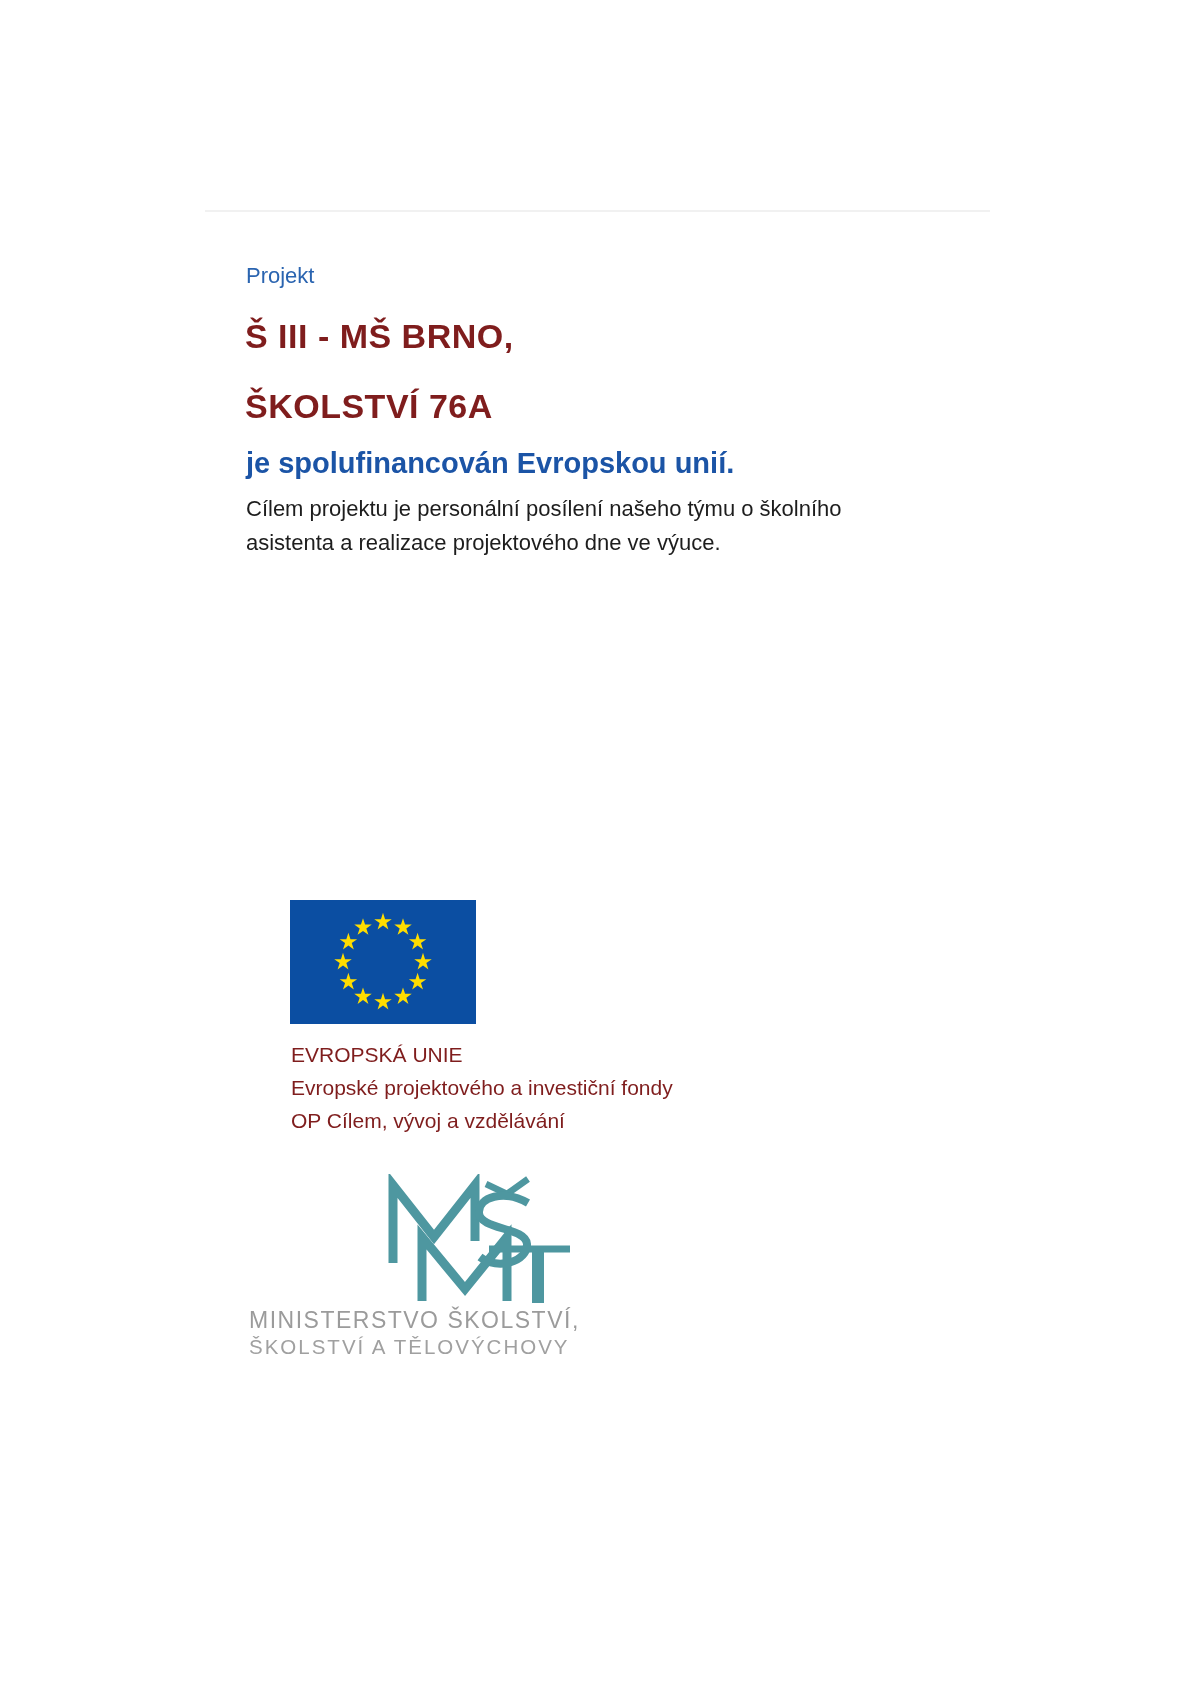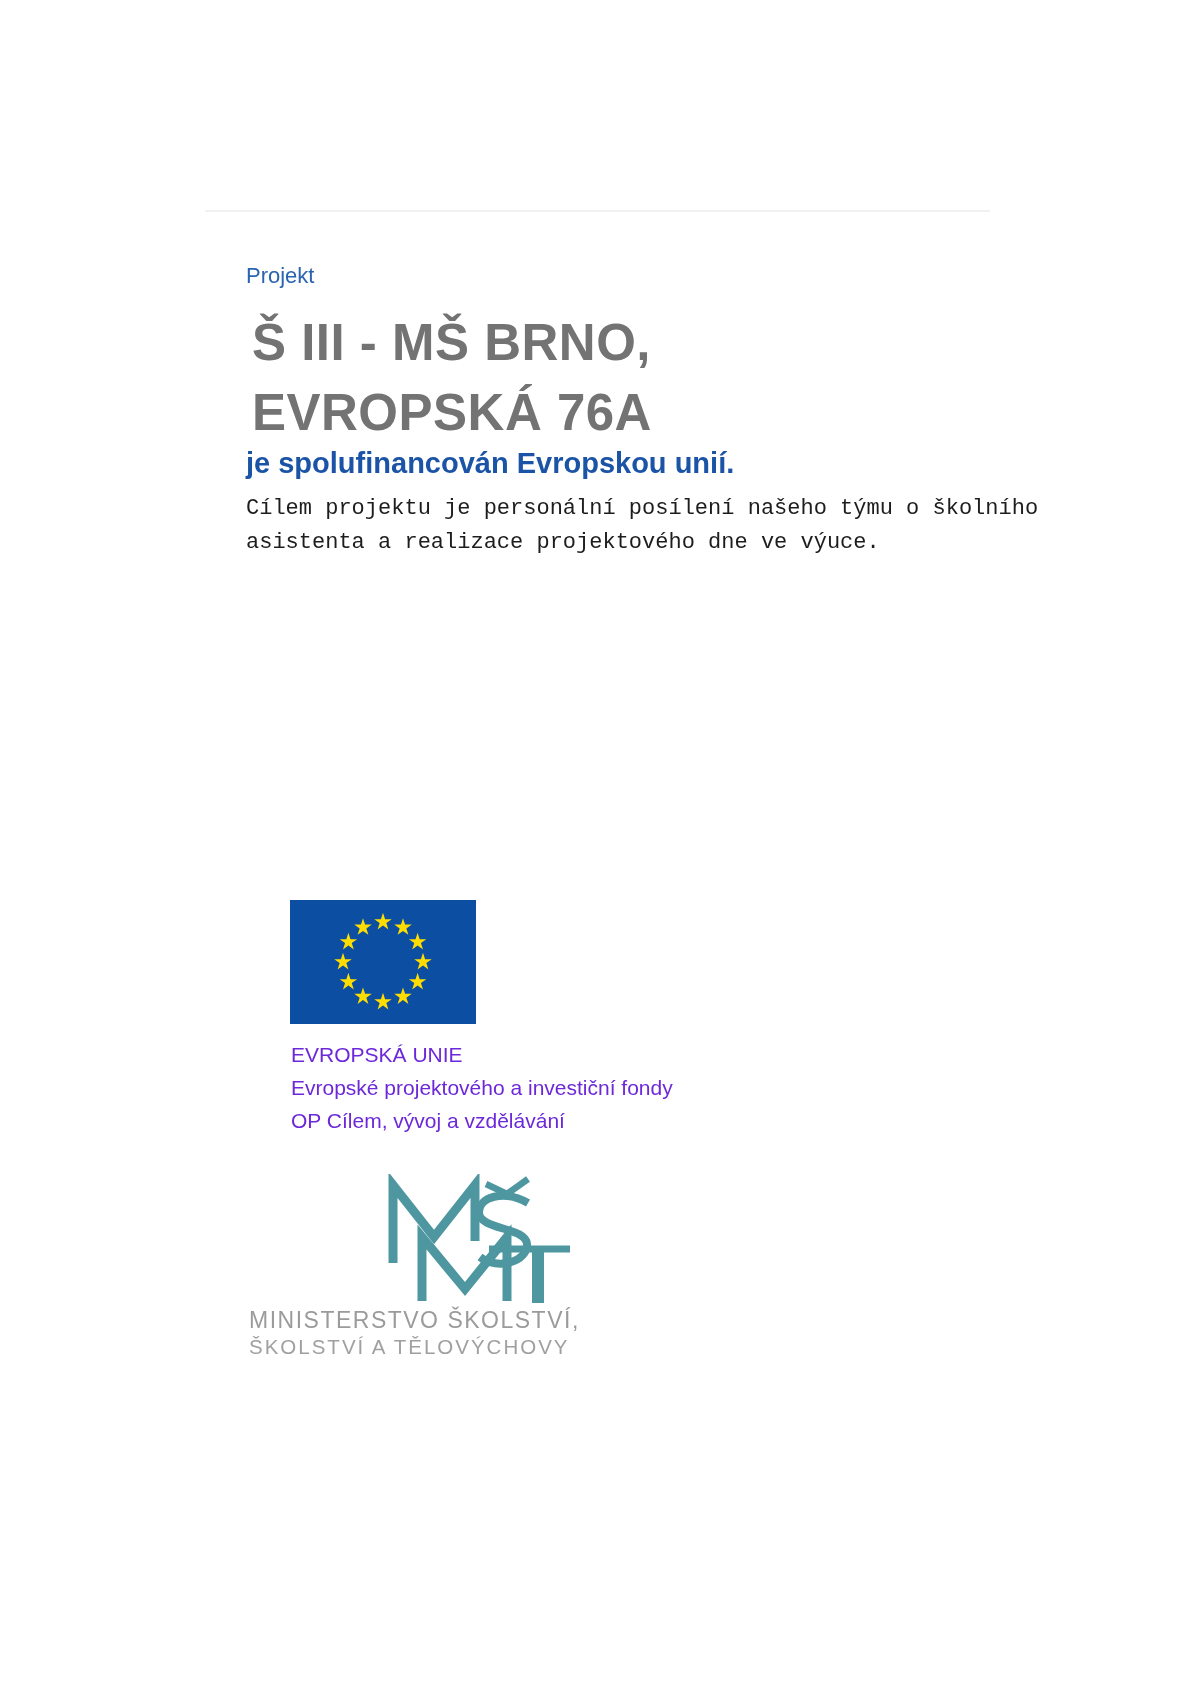--- a/index.html
+++ b/index.html
@@ -10,40 +10,40 @@
   }
   .top-divider {
     position:absolute; left:205px; top:210px; width:785px; height:2px;
     background:#f1f1f1;
   }
   .eyebrow {
     position:absolute; left:246px; top:263px;
     font-size:22px; line-height:26px; color:#2a64b0;
   }
   .title {
-    position:absolute; left:244px; top:300px; margin:8px;
-    font-size:51px; line-height:70px; font-weight:bold; color:#737373;
+    position:absolute; left:244px; top:300px; margin:1px;
+    font-size:34px; line-height:70px; font-weight:bold; color:#7f1d1d;
     letter-spacing:0.5px;
   }
   .title span { display:block; }
   .subtitle {
     position:absolute; left:246px; top:446px; margin:0;
     font-size:29px; line-height:34px; font-weight:bold; color:#1b54a6;
   }
   .description {
     position:absolute; left:246px; top:492px; margin:0;
     font-size:22px; line-height:34px; color:#1d1d1d;
   }
-  .description span { display:block;font-family:Liberation Mono, monospace; }
+  .description span { display:block; }
   .eu-flag {
     position:absolute; left:290px; top:900px; width:186px; height:124px;
   }
   .eu-text {
     position:absolute; left:291px; top:1038px;
-    font-size:21px; line-height:33px; color:#6d28d9;
+    font-size:21px; line-height:33px; color:#7f1d1d;
   }
   .eu-text div { white-space:nowrap; }
   .msmt-logo {
     position:absolute; left:386px; top:1174px; width:188px; height:130px;
   }
   .ministry-text {
     position:absolute; left:249px; top:1306px; width:456px;
     color:#9b9b9b;
   }
   .ministry-line1 {
@@ -58,21 +58,21 @@
 <body>
 
 <div class="page">
 
   <div class="top-divider"></div>
 
   <div class="eyebrow">Projekt</div>
 
   <h1 class="title">
     <span>Š III - MŠ BRNO,</span>
-    <span>EVROPSKÁ 76A</span>
+    <span>ŠKOLSTVÍ 76A</span>
   </h1>
 
   <h2 class="subtitle">je spolufinancován Evropskou unií.</h2>
 
   <p class="description">
     <span>Cílem projektu je personální posílení našeho týmu o školního</span>
     <span>asistenta a realizace projektového dne ve výuce.</span>
   </p>
 
   <svg class="eu-flag" viewBox="0 0 186 124" xmlns="http://www.w3.org/2000/svg" xmlns:xlink="http://www.w3.org/1999/xlink">

